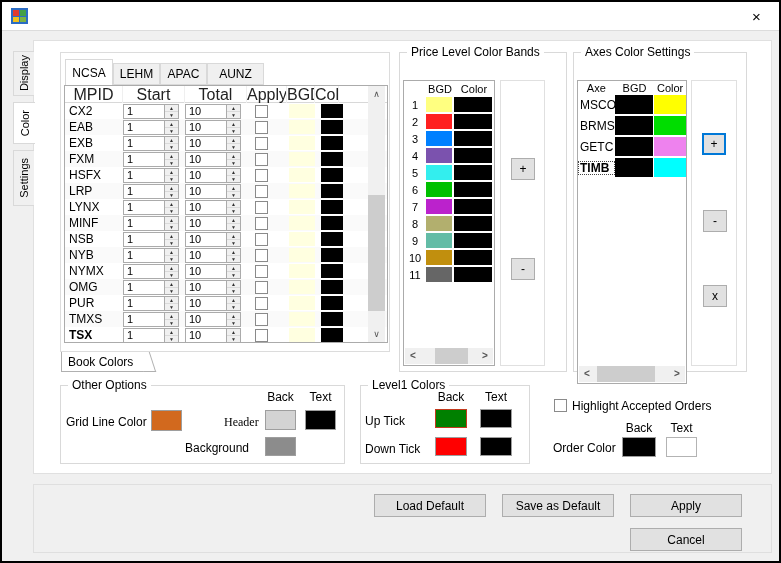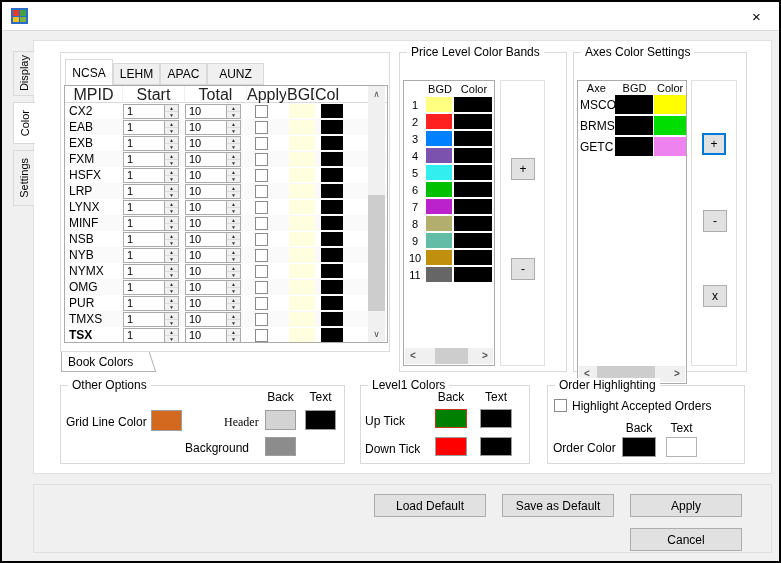--- a/index.html
+++ b/index.html
@@ -559,20 +559,25 @@
         <div class="arow">
     <div class="aaxe">BRMS</div>
     <div class="abgd" style="background: rgb(0, 0, 0);"></div>
     <div class="acol" style="background: rgb(0, 221, 0);"></div>
   </div>
         <div class="arow">
     <div class="aaxe">GETC</div>
     <div class="abgd" style="background: rgb(0, 0, 0);"></div>
     <div class="acol" style="background: rgb(238, 130, 238);"></div>
   </div>
+        <div class="arow focused">
+    <div class="aaxe">TIMB</div>
+    <div class="abgd" style="background: rgb(0, 0, 0);"></div>
+    <div class="acol" style="background: rgb(0, 255, 255);"></div>
+  </div>
       </div>
     <div class="hscroll">
       <div class="harrow">&lt;</div>
       <div class="htrack">
           <div class="hthumb" style="left:2px;width:58px;"></div>
         </div>
       <div class="harrow">&gt;</div>
     </div>
   </div>
   <div class="btn-panel" style="left:689px;top:78px;width:46px;height:286px;">
@@ -599,23 +604,20 @@
   </div>
   <div class="flabel" style="left:433px;top:388px;width:32px;text-align:center;">Back</div>
   <div class="flabel" style="left:478px;top:388px;width:32px;text-align:center;">Text</div>
   <div class="flabel" style="left:363px;top:412px;">Up Tick</div>
   <div class="swatch" style="left: 433px; top: 407px; width: 32px; height: 19px; border-color: rgb(195, 58, 30); background: rgb(0, 128, 0);"></div>
   <div class="swatch" style="left: 478px; top: 407px; width: 32px; height: 19px; background: rgb(0, 0, 0);"></div>
   <div class="flabel" style="left:363px;top:440px;">Down Tick</div>
   <div class="swatch" style="left: 433px; top: 435px; width: 32px; height: 19px; background: rgb(255, 0, 0);"></div>
   <div class="swatch" style="left: 478px; top: 435px; width: 32px; height: 19px; background: rgb(0, 0, 0);"></div>
 
-  <div class="group" style="left:545px;top:383px;width:198px;height:79px;">
-    <div class="glabel">Order Highlighting</div>
-  </div>
   <div class="chk" style="position:absolute;left:552px;top:397px;margin:0;"></div>
   <div class="flabel" style="left:570px;top:397px;">Highlight Accepted Orders</div>
   <div class="flabel" style="left:620px;top:419px;width:34px;text-align:center;">Back</div>
   <div class="flabel" style="left:664px;top:419px;width:31px;text-align:center;">Text</div>
   <div class="flabel" style="left:551px;top:439px;">Order Color</div>
   <div class="swatch" style="left: 620px; top: 435px; width: 34px; height: 20px; background: rgb(0, 0, 0);"></div>
   <div class="swatch" style="left: 664px; top: 435px; width: 31px; height: 20px; border-color: rgb(179, 179, 179); background: rgb(255, 255, 255);"></div>
 
   <div class="footer-box"></div>
   <div class="btn" style="left:372px;top:492px;">Load Default</div>

